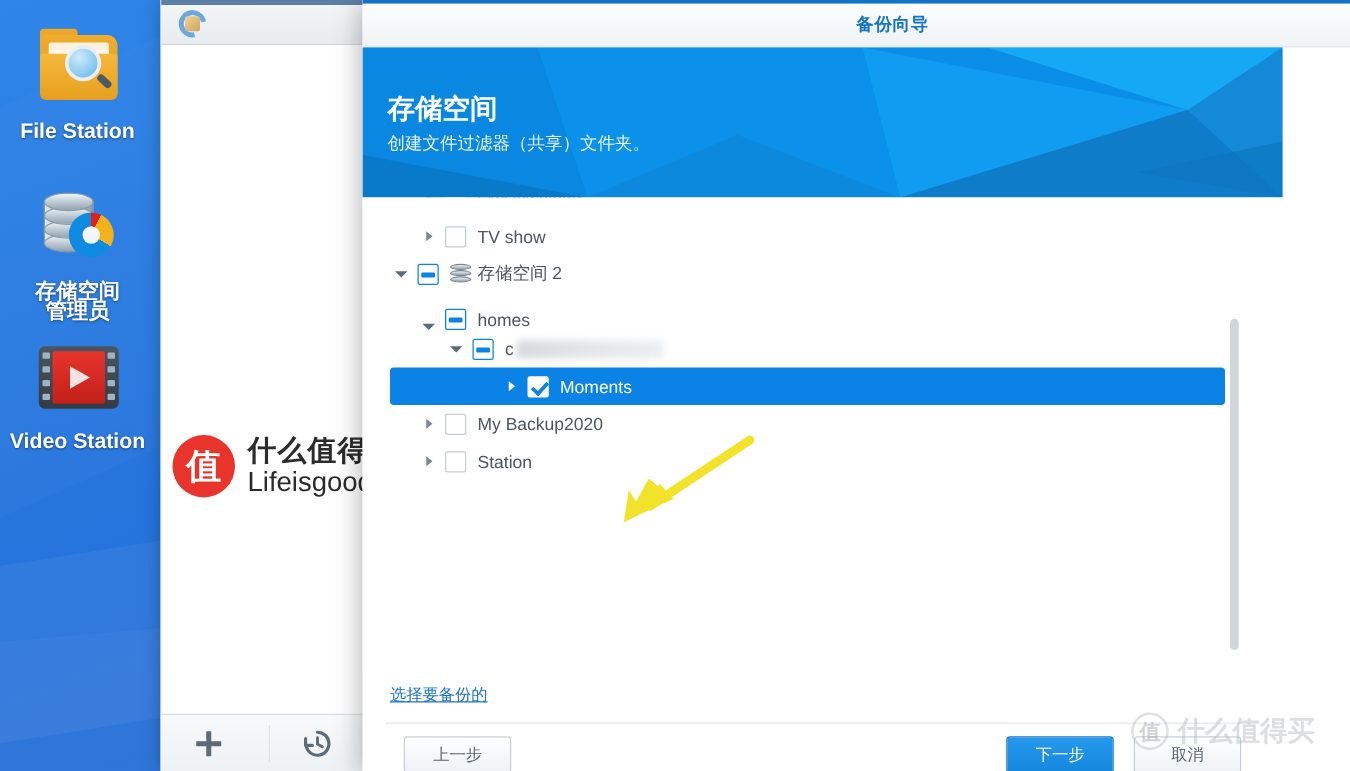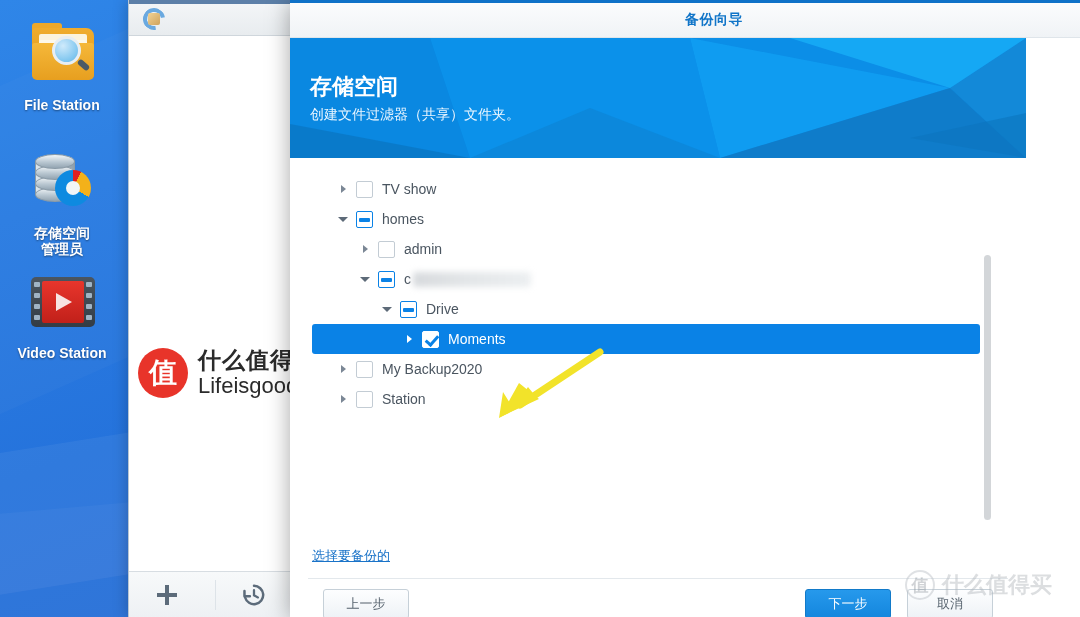--- a/index.html
+++ b/index.html
@@ -30,21 +30,21 @@
   .wave3 {
     position: absolute; left: -100px; top: 60px; width: 380px; height: 300px;
     background: rgba(255,255,255,0.022);
     transform: rotate(-24deg);
   }
 
   
   .dicon { position: absolute; width: 122px; text-align: center; }
   .dicon .glyph { width: 122px; height: 72px; position: relative; margin: 0 auto; }
   .dicon .dlabel {
-    color: #fff; font-size: 14px; font-weight: bold; line-height: 16px;
+    color: #fff; font-size: 17px; font-weight: bold; line-height: 16px;
     margin-top: 5px; text-shadow: 0 1px 2px rgba(0,0,0,0.45);
   }
 
   
   .folder { position: absolute; left: 31px; top: 8px; width: 62px; height: 52px; }
   .folder .back {
     position: absolute; left: 0; top: 0; width: 62px; height: 50px; border-radius: 4px 8px 4px 4px;
     background: linear-gradient(180deg, #f0ac2d 0%, #e09a1c 100%);
   }
   .folder .tab {
@@ -436,48 +436,46 @@
             <span class="cb"></span>
             <span class="tlabel">OwDownload</span>
           </div>
           <div class="trow" style="padding-left: 22px;">
             <span class="arrow">
               <i></i>
             </span>
             <span class="cb"></span>
             <span class="tlabel">TV show</span>
           </div>
-          <div class="trow" style="padding-left: 22px;">
+          <div class="trow" style="padding-left: 0px;">
+            <span class="arrow down">
+              <i></i>
+            </span>
+            <span class="cb ind"></span>
+            <span class="volicon">
+              <b></b>
+              <b></b>
+              <b></b>
+            </span>
+            <span class="tlabel">存储空间 2</span>
+          </div>
+          <div class="trow" style="padding-left: 22px; align-items: flex-end;">
             <span class="arrow down">
               <i></i>
             </span>
             <span class="cb ind"></span>
             <span class="tlabel">homes</span>
-          </div>
-          <div class="trow" style="padding-left: 44px;">
-            <span class="arrow">
-              <i></i>
-            </span>
-            <span class="cb"></span>
-            <span class="tlabel">admin</span>
           </div>
           <div class="trow" style="padding-left: 44px;">
             <span class="arrow down">
               <i></i>
             </span>
             <span class="cb ind"></span>
             <span class="tlabel">c</span>
             <span class="blurname"></span>
-          </div>
-          <div class="trow" style="padding-left: 66px;">
-            <span class="arrow down">
-              <i></i>
-            </span>
-            <span class="cb ind"></span>
-            <span class="tlabel">Drive</span>
           </div>
           <div class="trow sel" style="padding-left: 88px;">
             <span class="arrow">
               <i></i>
             </span>
             <span class="cb chk"></span>
             <span class="tlabel">Moments</span>
           </div>
           <div class="trow" style="padding-left: 22px;">
             <span class="arrow">

